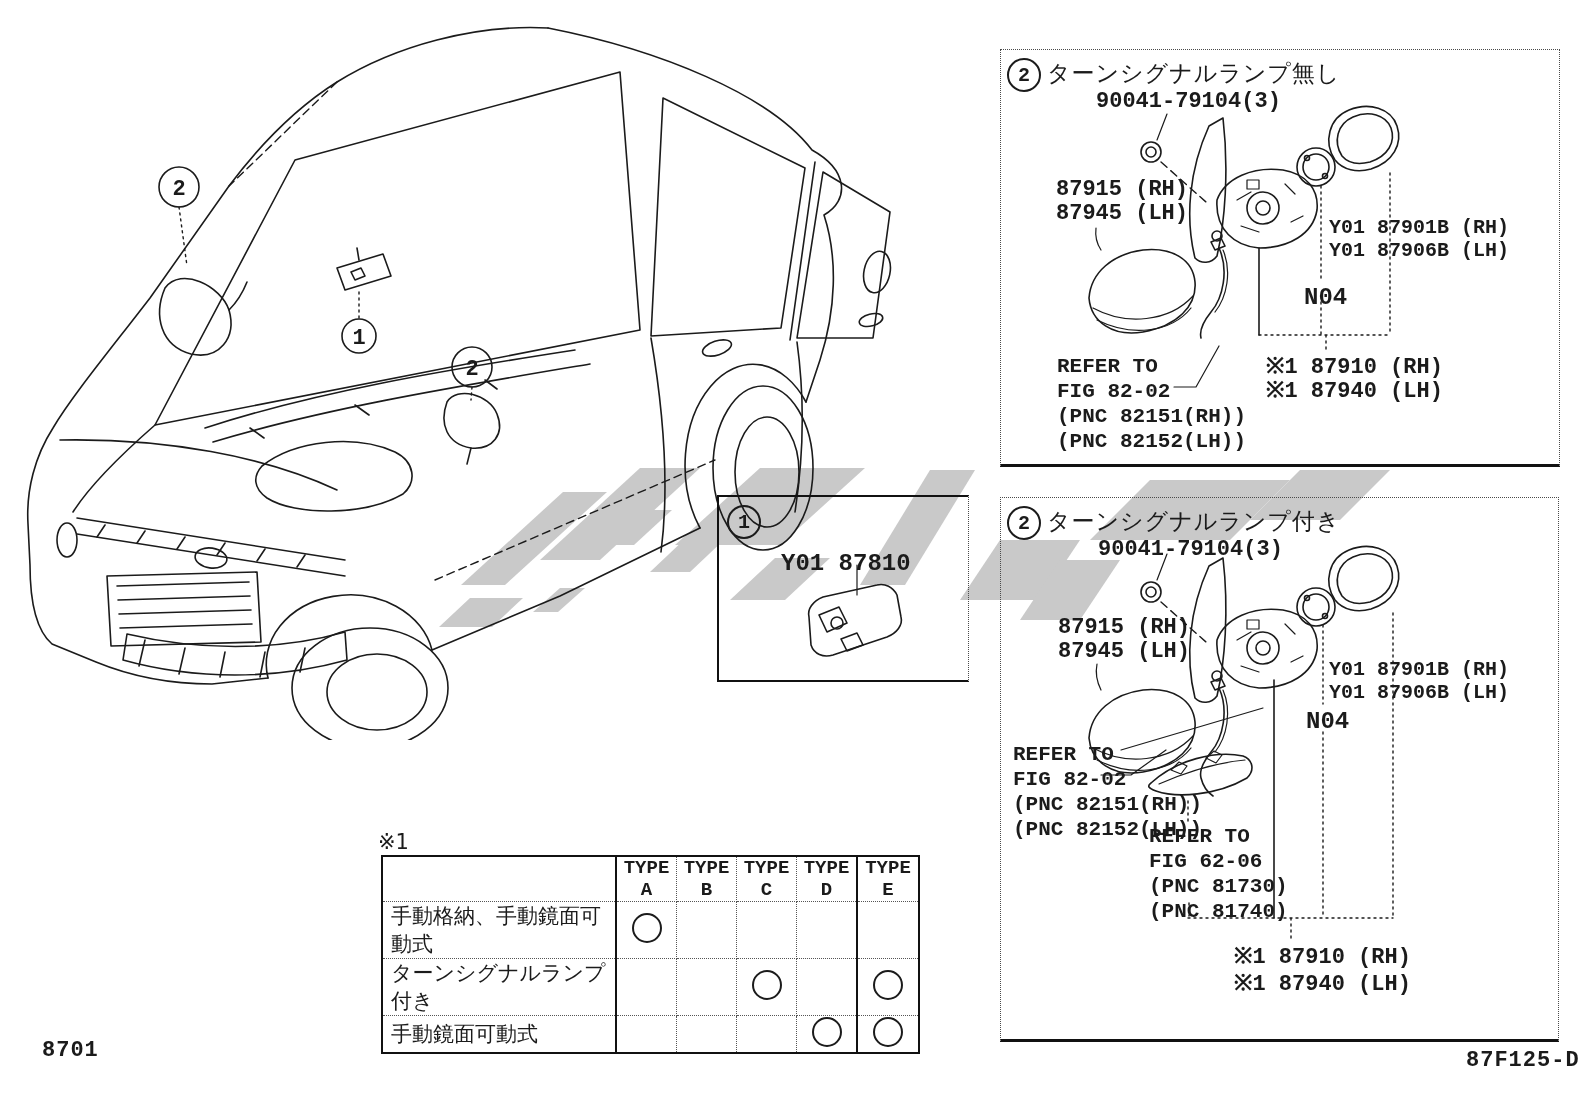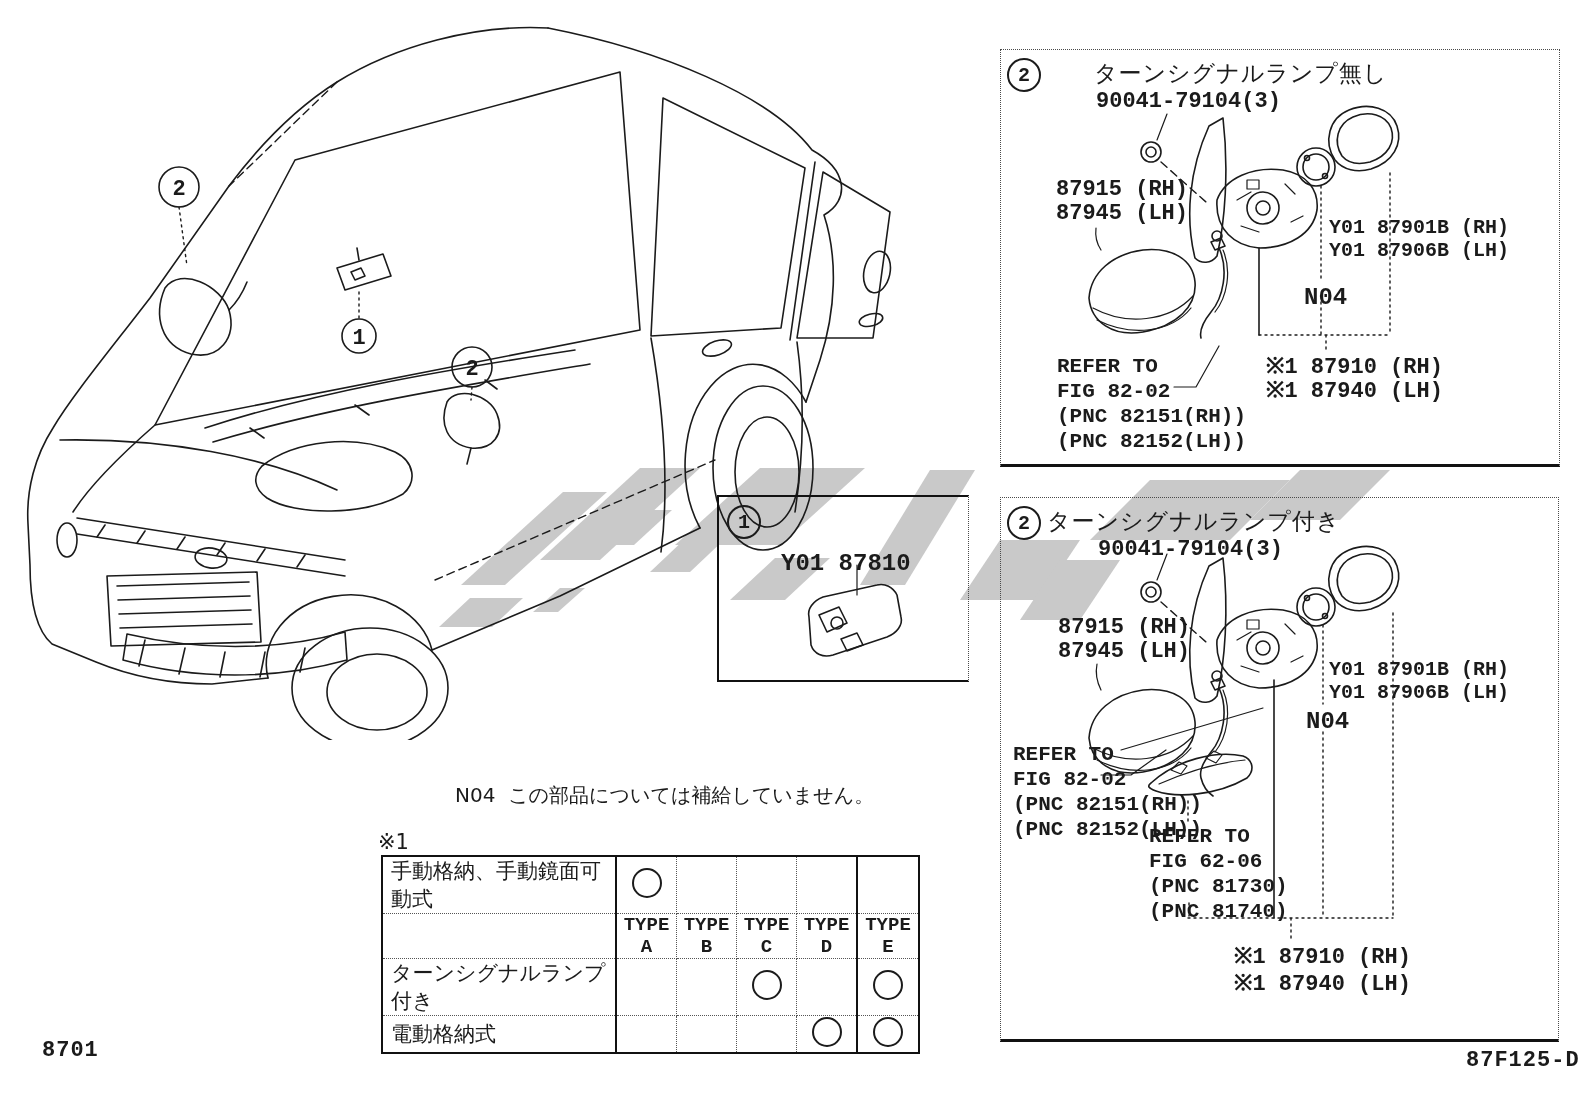--- a/index.html
+++ b/index.html
@@ -138,21 +138,21 @@
         <circle cx="118" cy="126" r="6"></circle>
         <path d="M122,142 l16,-6 l6,12 l-16,6 z"></path>
       </g>
     </svg>
   </div>
 
   <div class="pbox" style="left:1000px;top:49px;width:558px;height:414px;">
     <div class="co" style="left:6px;top:8px;">
         <span>2</span>
       </div>
-    <div class="plabel jp title" style="left:46px;top:12px;margin-left:47px;">ターンシグナルランプ無し</div>
+    <div class="plabel jp title" style="left:46px;top:12px;">ターンシグナルランプ無し</div>
 
     <svg class="abs" style="left:0;top:0;" width="556" height="410">
       <g class="ink">
         <path class="thin" d="M166,64 L156,90"></path>
         <circle cx="150" cy="102" r="10"></circle>
           <circle cx="150" cy="102" r="5"></circle>
         <path class="dsh" d="M160,112 L205,152"></path>
         <path d="M194,208 C184,168 188,120 208,76 L222,68 C228,120 224,172 216,206 C210,214 200,214 194,208 Z"></path>
         <path d="M216,150 C224,128 252,116 282,120 C306,124 318,140 316,160 C312,184 288,198 258,198 C234,196 214,180 216,150 Z"></path>
         <circle cx="262" cy="158" r="16"></circle>
@@ -231,52 +231,51 @@
     <div class="plabel mono" style="left:97px;top:40px;font-size:22px;">90041-79104(3)</div>
     <div class="plabel mono" style="left:57px;top:118px;font-size:22px;line-height:24px;"><span>87915 (RH)</span><br><span>87945 (LH)</span></div>
     <div class="plabel mono" style="left:328px;top:160px;font-size:20px;line-height:23px;"><span>Y01 87901B (RH)</span><br><span>Y01 87906B (LH)</span></div>
     <div class="plabel mono" style="left:305px;top:212px;font-size:24px;">N04</div>
     <div class="plabel mono" style="left:12px;top:244px;font-size:21px;line-height:25px;"><span>REFER TO</span><br><span>FIG 82-02</span><br><span>(PNC 82151(RH))</span><br><span>(PNC 82152(LH))</span></div>
     <div class="plabel mono" style="left:148px;top:326px;font-size:21px;line-height:25px;"><span>REFER TO</span><br><span>FIG 62-06</span><br><span>(PNC 81730)</span><br><span>(PNC 81740)</span></div>
     <div class="plabel mono" style="left:233px;top:446px;font-size:22px;line-height:27px;"><span>※1 87910 (RH)</span><br><span>※1 87940 (LH)</span></div>
   </div>
 
   <div class="abs jp" style="left:455px;top:728px;font-size:20px;line-height:27px;white-space:pre;">
-    <div>N04  この部品については補給していません。</div>
   </div>
 
   <div class="abs jp" style="left:378px;top:830px;font-size:21px;">※1</div>
   <table class="tt abs" style="left:381px;top:855px;">
     <tbody>
         <tr>
-      <td class="lbl jp">手動格納、手動鏡面可動式</td>
-      <td><span class="ring"></span></td>
-      <td><span class="ring" style="visibility: hidden;"></span></td>
-      <td><span class="ring" style="visibility: hidden;"></span></td>
-      <td><span class="ring" style="visibility: hidden;"></span></td>
-      <td class="last"><span class="ring" style="visibility: hidden;"></span></td>
-    </tr>
-    <tr>
       <th class="lbl"></th>
       <th class="tcol mono">TYPE A</th>
       <th class="tcol mono">TYPE B</th>
       <th class="tcol mono">TYPE C</th>
       <th class="tcol mono">TYPE D</th>
       <th class="tcol mono last">TYPE E</th>
     </tr>
     <tr>
+      <td class="lbl jp">手動格納、手動鏡面可動式</td>
+      <td><span class="ring"></span></td>
+      <td><span class="ring" style="visibility: hidden;"></span></td>
+      <td><span class="ring" style="visibility: hidden;"></span></td>
+      <td><span class="ring" style="visibility: hidden;"></span></td>
+      <td class="last"><span class="ring" style="visibility: hidden;"></span></td>
+    </tr>
+    <tr>
       <td class="lbl jp">ターンシグナルランプ付き</td>
       <td><span class="ring" style="visibility: hidden;"></span></td>
       <td><span class="ring" style="visibility: hidden;"></span></td>
       <td><span class="ring"></span></td>
       <td><span class="ring" style="visibility: hidden;"></span></td>
       <td class="last"><span class="ring"></span></td>
     </tr>
     <tr>
-      <td class="lbl jp">電動格納式</td>
+      <td class="lbl jp">手動鏡面可動式</td>
       <td><span class="ring" style="visibility: hidden;"></span></td>
       <td><span class="ring" style="visibility: hidden;"></span></td>
       <td><span class="ring" style="visibility: hidden;"></span></td>
       <td><span class="ring"></span></td>
       <td class="last"><span class="ring"></span></td>
     </tr>
   </tbody>
     </table>
 
   <div class="abs mono foot" style="left:42px;top:1038px;">8701</div>

